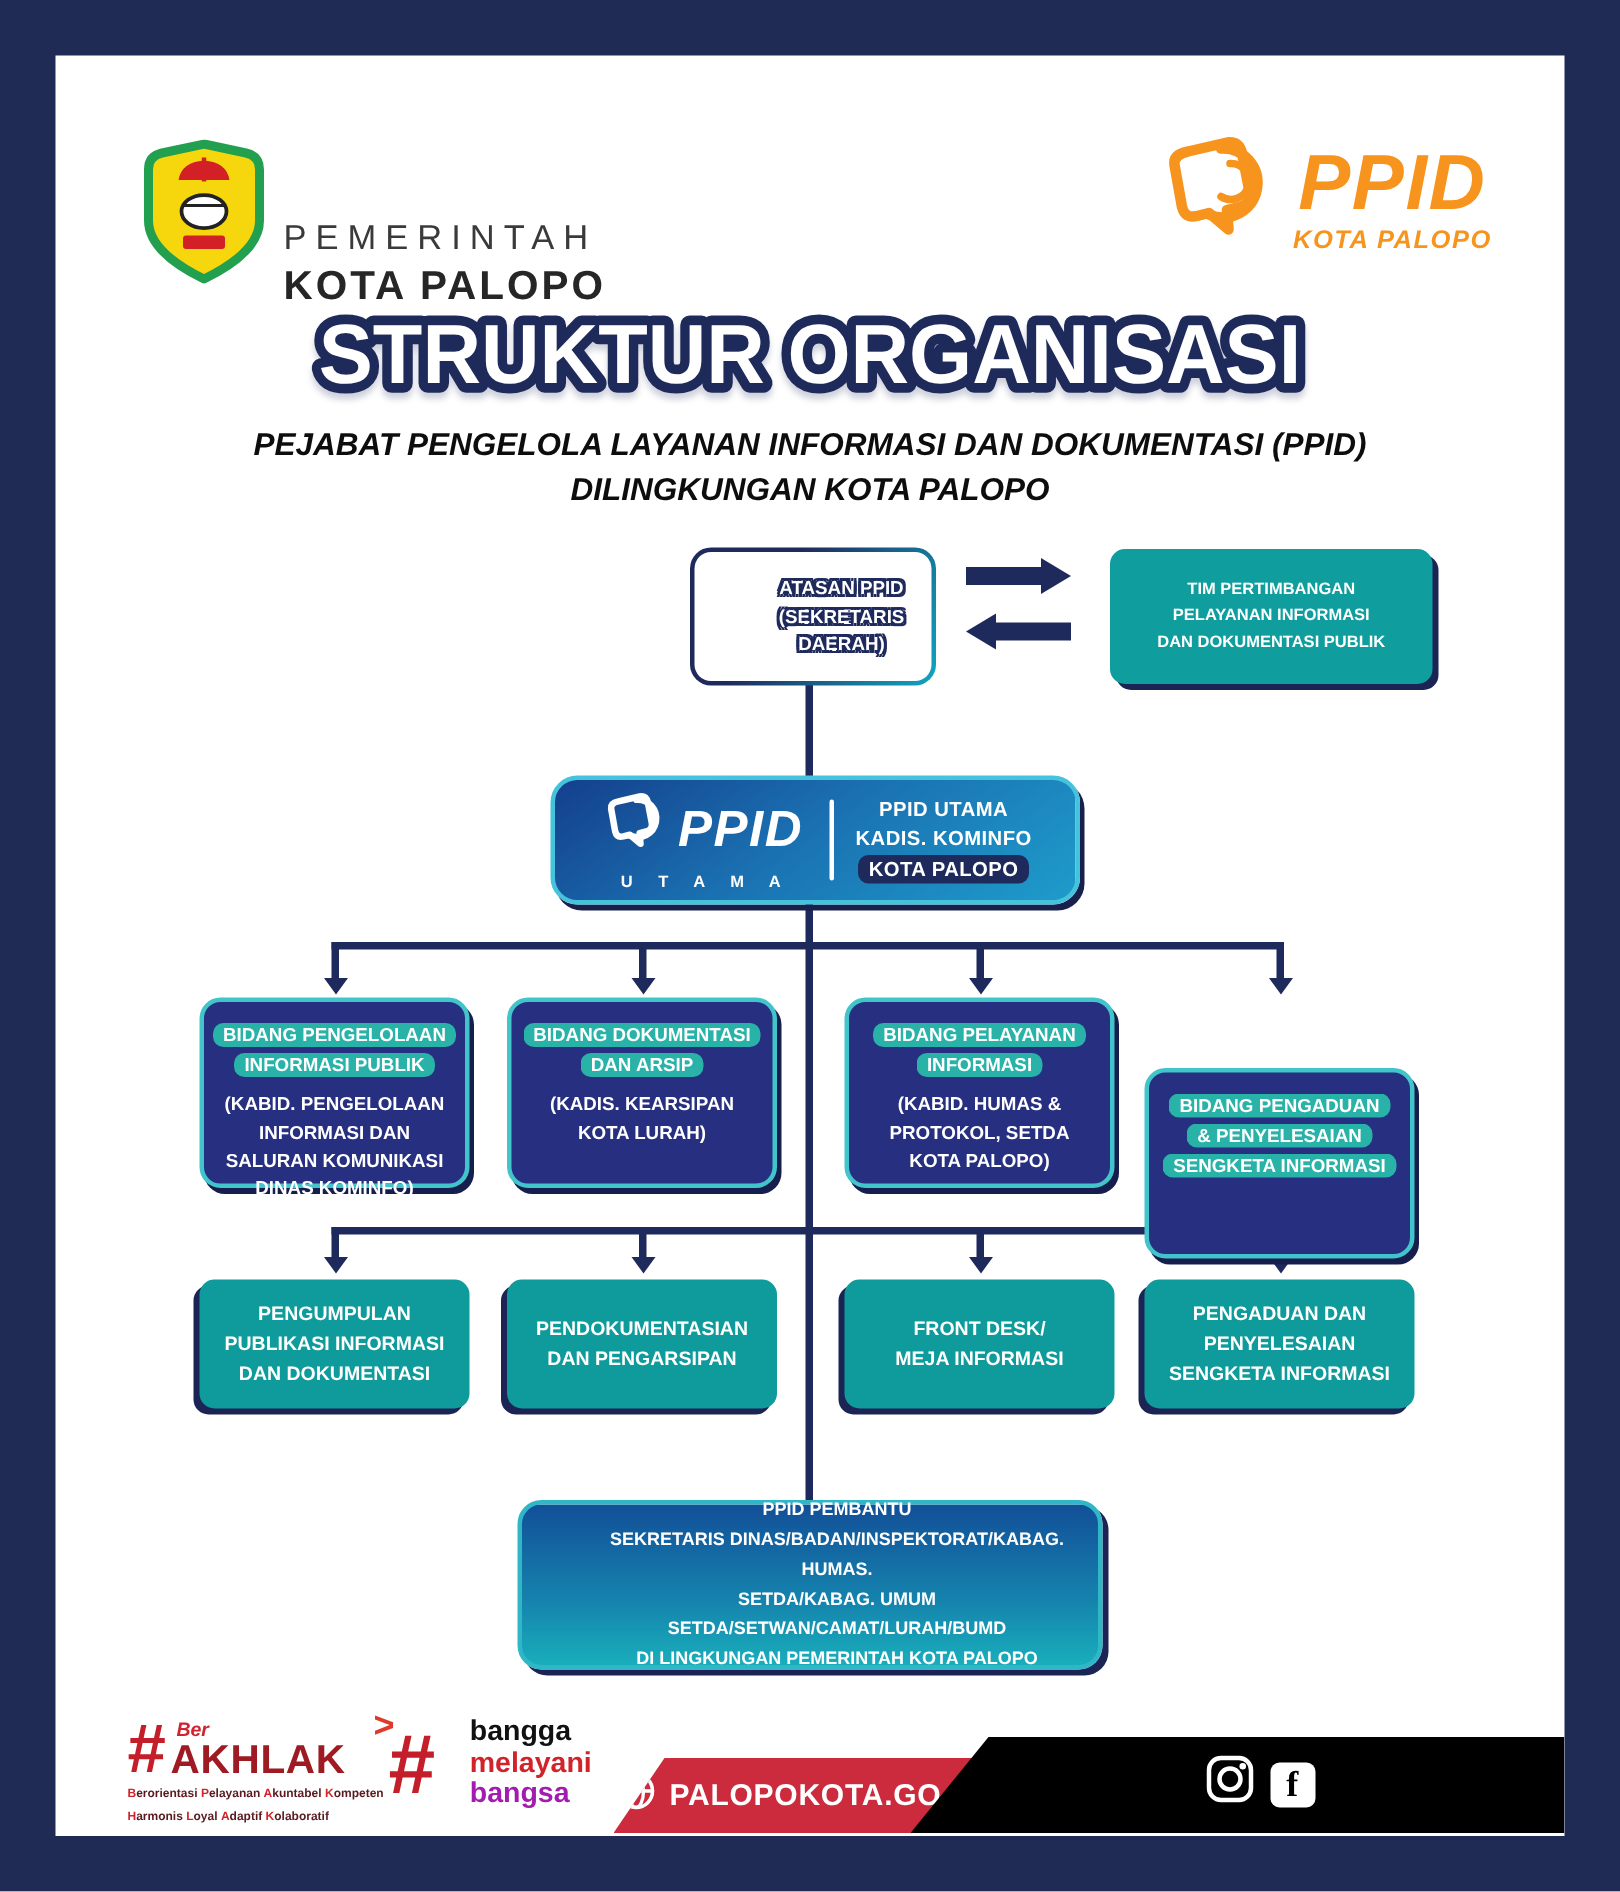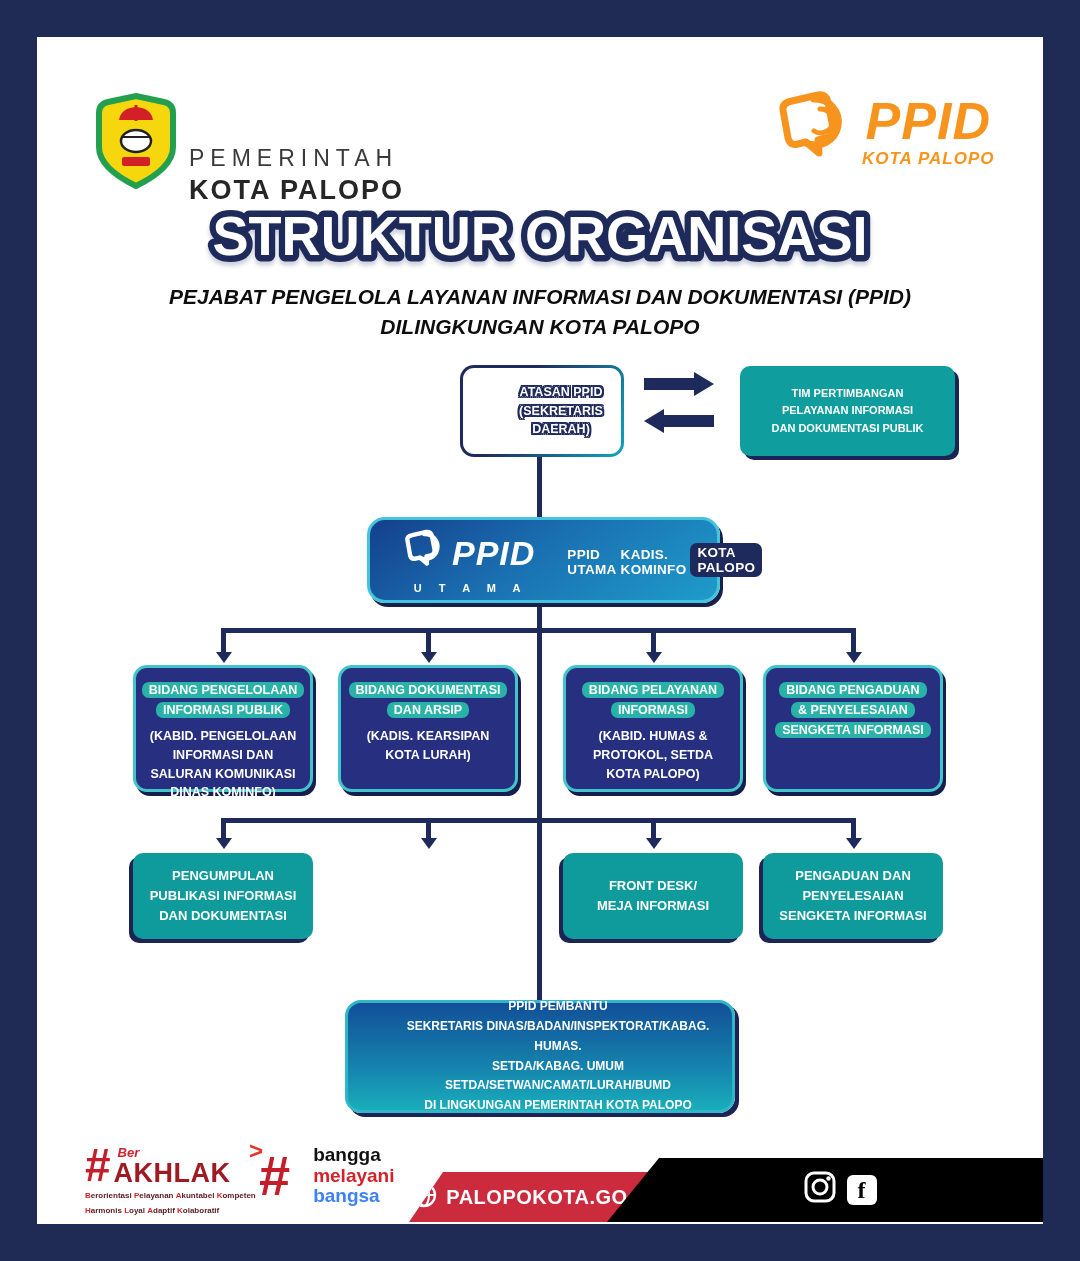--- a/index.html
+++ b/index.html
@@ -35,21 +35,21 @@
   .outline-txt{color:#ffffff;font-weight:800;font-size:12.5px;line-height:1.5;
     text-shadow:-2px -2px 0 #1f2a5c,2px -2px 0 #1f2a5c,-2px 2px 0 #1f2a5c,2px 2px 0 #1f2a5c,0 -2px 0 #1f2a5c,0 2px 0 #1f2a5c,-2px 0 0 #1f2a5c,2px 0 0 #1f2a5c;margin-left:38px;}
   .tim-box{position:absolute;left:703px;top:329px;width:215px;height:90px;background:#0f9e9d;border-radius:10px;box-shadow:4px 4px 0 #1b2455;display:flex;align-items:center;justify-content:center;text-align:center;color:#fff;font-weight:800;font-size:11px;line-height:1.55;z-index:2;}
 
   .utama{position:absolute;left:330px;top:480px;width:353px;height:86px;border-radius:18px;border:3px solid #45c3dd;background:linear-gradient(145deg,#143f8c 0%,#1a6fb0 45%,#1e9ccb 100%);box-shadow:3px 4px 0 #18214d;display:flex;align-items:center;z-index:2;box-sizing:border-box;}
   .utama .logo{display:flex;flex-direction:column;align-items:center;margin-left:26px;}
   .utama .logo-row{display:flex;align-items:center;}
   .utama .ppid-word{font-size:34px;font-weight:900;font-style:italic;color:#fff;letter-spacing:1px;line-height:1;margin-left:6px;}
   .utama .utama-word{font-size:11px;font-weight:800;color:#fff;letter-spacing:7px;margin-top:3px;margin-left:10px;}
   .utama .divider{width:3px;height:54px;background:#ffffff;margin:0 14px 0 18px;border-radius:2px;}
-  .utama .col{display:flex;align-items:flex-end;gap:4px;color:#fff;font-weight:800;font-size:13.5px;letter-spacing:.3px;}
+  .utama .col{display:flex;flex-direction:column;align-items:center;gap:4px;color:#fff;font-weight:800;font-size:13.5px;letter-spacing:.3px;}
   .utama .navy-pill{background:#1f2a5c;border-radius:7px;padding:2px 7px;}
 
   .bidang{position:absolute;top:628px;width:180px;height:127px;background:#272f80;border:3px solid #41c4ca;border-radius:14px;box-shadow:3px 4px 0 #161e4e;z-index:2;box-sizing:border-box;display:flex;flex-direction:column;align-items:center;padding-top:12px;text-align:center;}
   .pill{display:inline;background:#28b2a8;color:#fff;font-weight:800;font-size:12.5px;line-height:1.6;padding:1px 7px;border-radius:7px;-webkit-box-decoration-break:clone;box-decoration-break:clone;}
   .bidang .body{margin-top:7px;color:#fff;font-weight:700;font-size:12.5px;line-height:1.5;}
 
   .unit{position:absolute;top:816px;width:180px;height:86px;background:#0f9b9c;border-radius:10px;box-shadow:-4px 4px 0 #1b2455;display:flex;align-items:center;justify-content:center;text-align:center;color:#fff;font-weight:800;font-size:13px;line-height:1.55;z-index:2;}
 
   .pembantu{position:absolute;left:308px;top:963px;width:390px;height:113px;border-radius:16px;border:3px solid #2fb7c8;background:linear-gradient(180deg,#124f98 0%,#1583ad 60%,#19aebb 100%);box-shadow:4px 4px 0 #1b2455;display:flex;align-items:center;justify-content:center;text-align:center;color:#fff;font-weight:800;font-size:12px;line-height:1.65;z-index:2;box-sizing:border-box;padding-left:36px;}
 
@@ -62,21 +62,21 @@
   .akhlak .name{font-size:27px;font-weight:900;color:#9e1b23;letter-spacing:.5px;line-height:1;}
   .akhlak .gt{position:absolute;right:12px;top:-8px;color:#e0392b;font-size:24px;font-weight:900;}
   .akhlak .tag{font-size:8px;font-weight:700;color:#5a1a1f;line-height:1.5;margin-top:3px;}
   .akhlak .tag b{color:#d2232a;font-weight:800;}
 
   .bangga{position:absolute;left:222px;top:1108px;display:flex;align-items:center;}
   .bangga .hash{font-size:56px;font-weight:900;color:#c41e2a;line-height:.85;}
   .bangga .col{margin-left:23px;font-weight:800;font-size:19px;line-height:1.08;}
   .bangga .w1{color:#111111;}
   .bangga .w2{color:#d2232a;}
-  .bangga .w3{color:#3b82f6;}
+  .bangga .w3{color:#a21caf;}
 
   .ribbon-red{position:absolute;left:372px;top:1135px;width:248px;height:50px;background:#cb2b3c;clip-path:polygon(34px 0,100% 0,calc(100% - 34px) 100%,0 100%);display:flex;align-items:center;justify-content:center;gap:9px;color:#fff;font-weight:700;font-size:20px;letter-spacing:.5px;z-index:3;}
   .ribbon-black{position:absolute;left:570px;top:1121px;width:436px;height:64px;background:#000000;clip-path:polygon(52px 0,100% 0,100% 100%,0 100%);display:flex;align-items:center;justify-content:center;gap:10px;color:#fff;font-size:30px;letter-spacing:1px;z-index:4;padding-left:30px;box-sizing:border-box;}
   .bottom-bar{position:absolute;left:0;top:1224px;width:1080px;height:37px;background:#1f2a55;z-index:2;}
 
   .fb-icon{width:30px;height:30px;background:#fff;border-radius:6px;display:flex;align-items:center;justify-content:center;color:#000;font-weight:900;font-size:24px;font-family:"Liberation Serif",serif;}
 </style>
 </head>
 <body>
 
@@ -190,29 +190,31 @@
       <div class="body prelines">(KADIS. KEARSIPAN
 KOTA LURAH)</div>
     </div>
     <div class="bidang" style="left:526px;">
       <div><span class="pill prelines">BIDANG PELAYANAN
 INFORMASI</span></div>
       <div class="body prelines">(KABID. HUMAS &amp;
 PROTOKOL, SETDA
 KOTA PALOPO)</div>
     </div>
-    <div class="bidang" style="left:726px;">
+    <div class="bidang" style="left:726px;margin-top:47px;">
       <div><span class="pill prelines">BIDANG PENGADUAN
 &amp; PENYELESAIAN
 SENGKETA INFORMASI</span></div>
     </div>
 
     <div class="unit prelines" style="left:96px;">PENGUMPULAN
 PUBLIKASI INFORMASI
 DAN DOKUMENTASI</div>
+    <div class="unit prelines" style="left:301px;">PENDOKUMENTASIAN
+DAN PENGARSIPAN</div>
     <div class="unit prelines" style="left:526px;">FRONT DESK/
 MEJA INFORMASI</div>
     <div class="unit prelines" style="left:726px;">PENGADUAN DAN
 PENYELESAIAN
 SENGKETA INFORMASI</div>
 
     <div class="pembantu prelines">PPID PEMBANTU
 SEKRETARIS DINAS/BADAN/INSPEKTORAT/KABAG. HUMAS.
 SETDA/KABAG. UMUM
 SETDA/SETWAN/CAMAT/LURAH/BUMD

